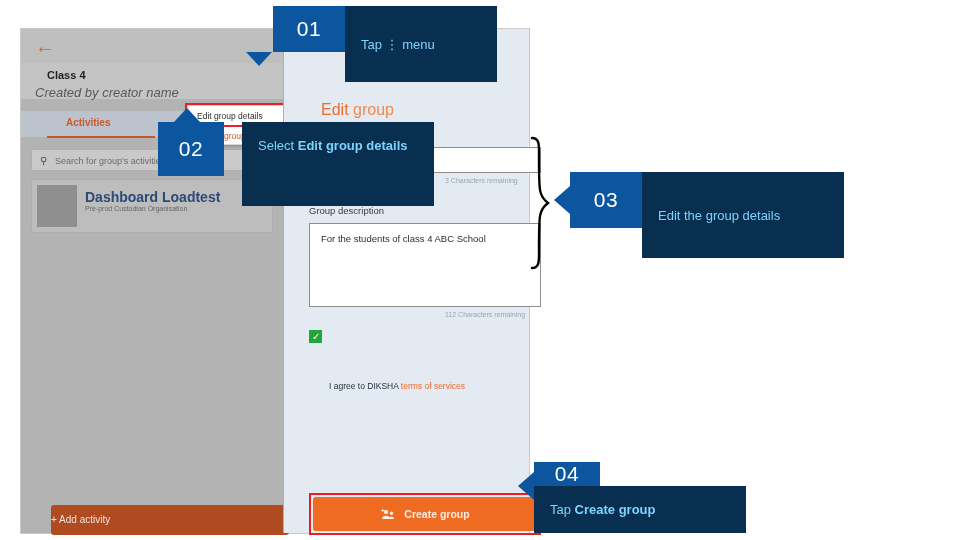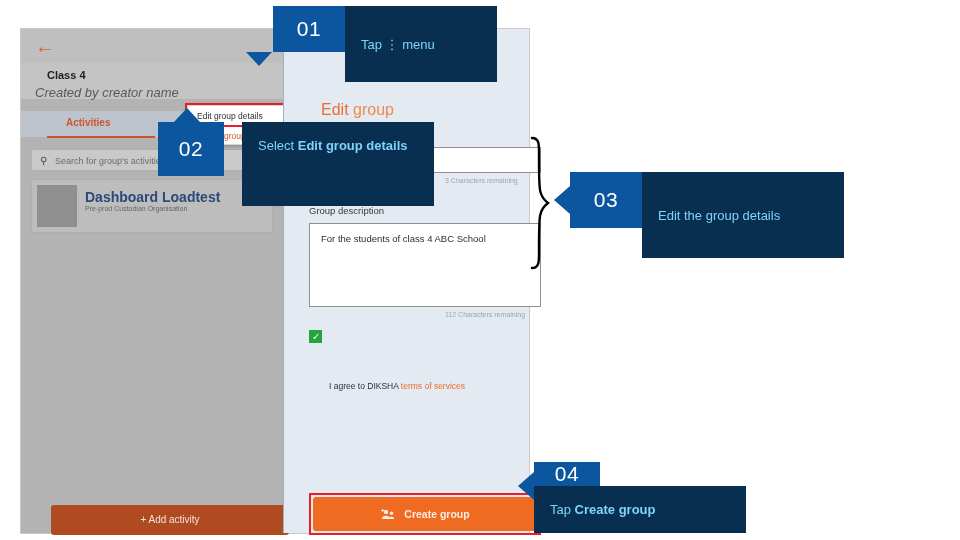--- a/index.html
+++ b/index.html
@@ -59,21 +59,21 @@
   .act-title{position:absolute;left:64px;top:160px;font-size:14px;font-weight:bold;color:#2b4a78;}
   .act-org{position:absolute;left:64px;top:176px;font-size:7px;color:#666;}
   .act-kebab{position:absolute;left:243px;top:159px;width:4px;color:#555;font-size:9px;line-height:3px;letter-spacing:0;}
   .act-kebab span{display:block;width:2px;height:2px;background:#555;border-radius:50%;margin-bottom:2px;}
 
   .add-activity{
     position:absolute;left:30px;top:476px;width:238px;height:30px;
     background:#b04a21;border-radius:3px;box-sizing:border-box;
   }
   .add-activity-label{
-    position:absolute;left:0;top:0;width:238px;height:30px;line-height:30px;text-align:center;
+    position:absolute;left:0;top:0;width:238px;height:30px;line-height:30px;
     color:#f0e4e0;font-size:10px;
   }
 
   
   .menu{
     position:absolute;left:166px;top:76px;width:104px;height:40px;
     background:#ffffff;border:1px solid #d6d6d6;box-sizing:border-box;
     box-shadow:0 1px 4px rgba(0,0,0,.25);
   }
   .menu-item{

